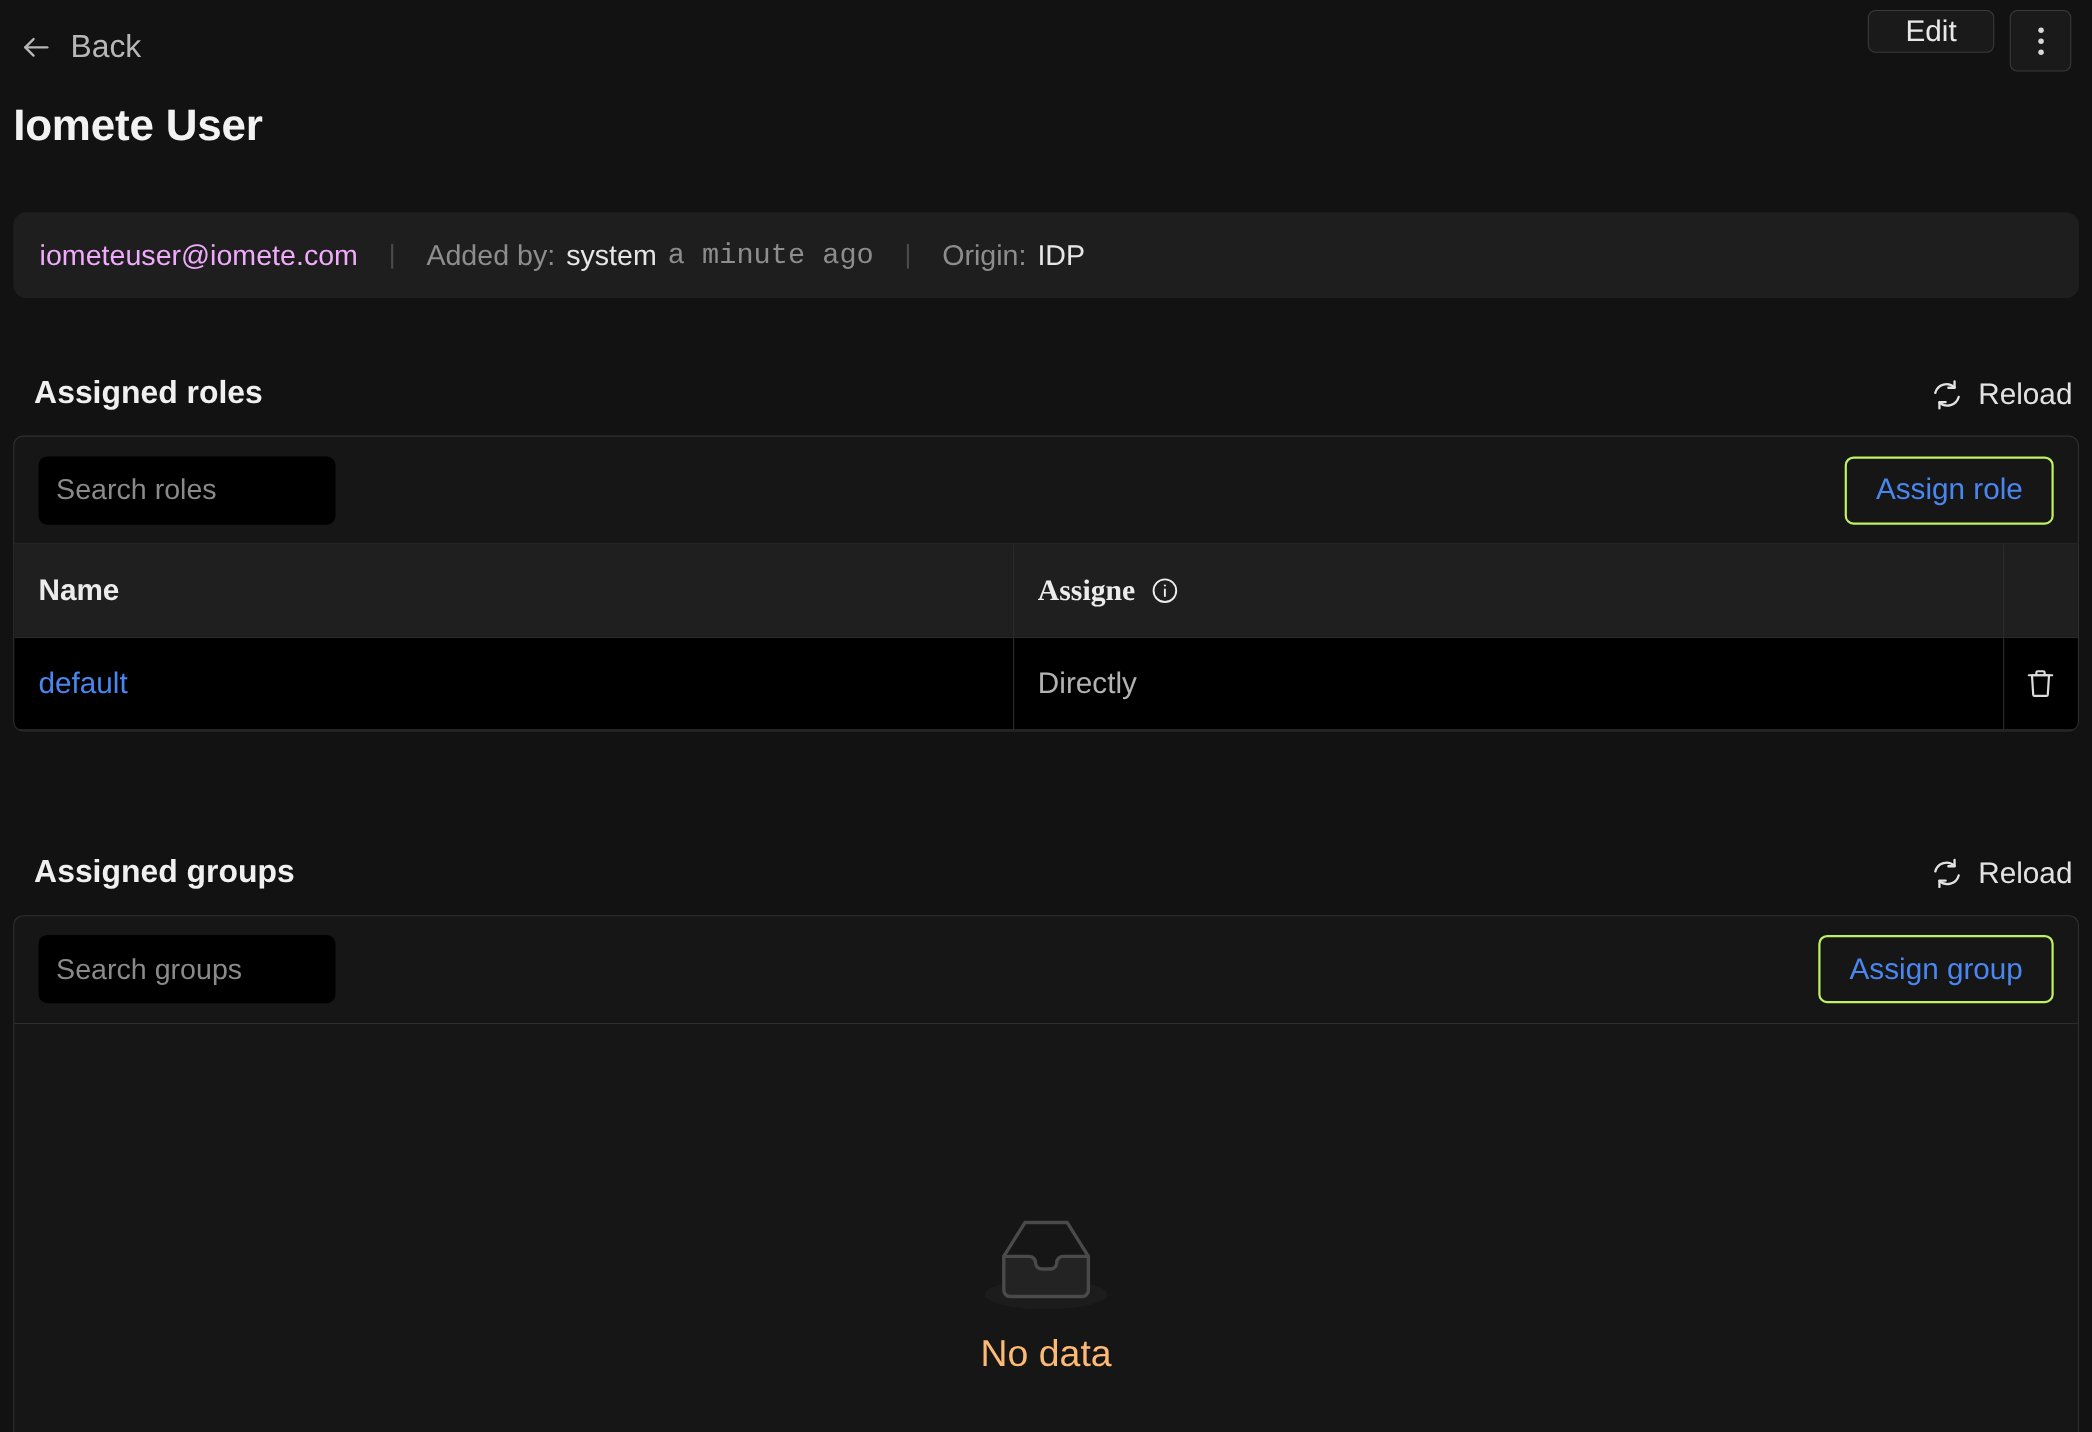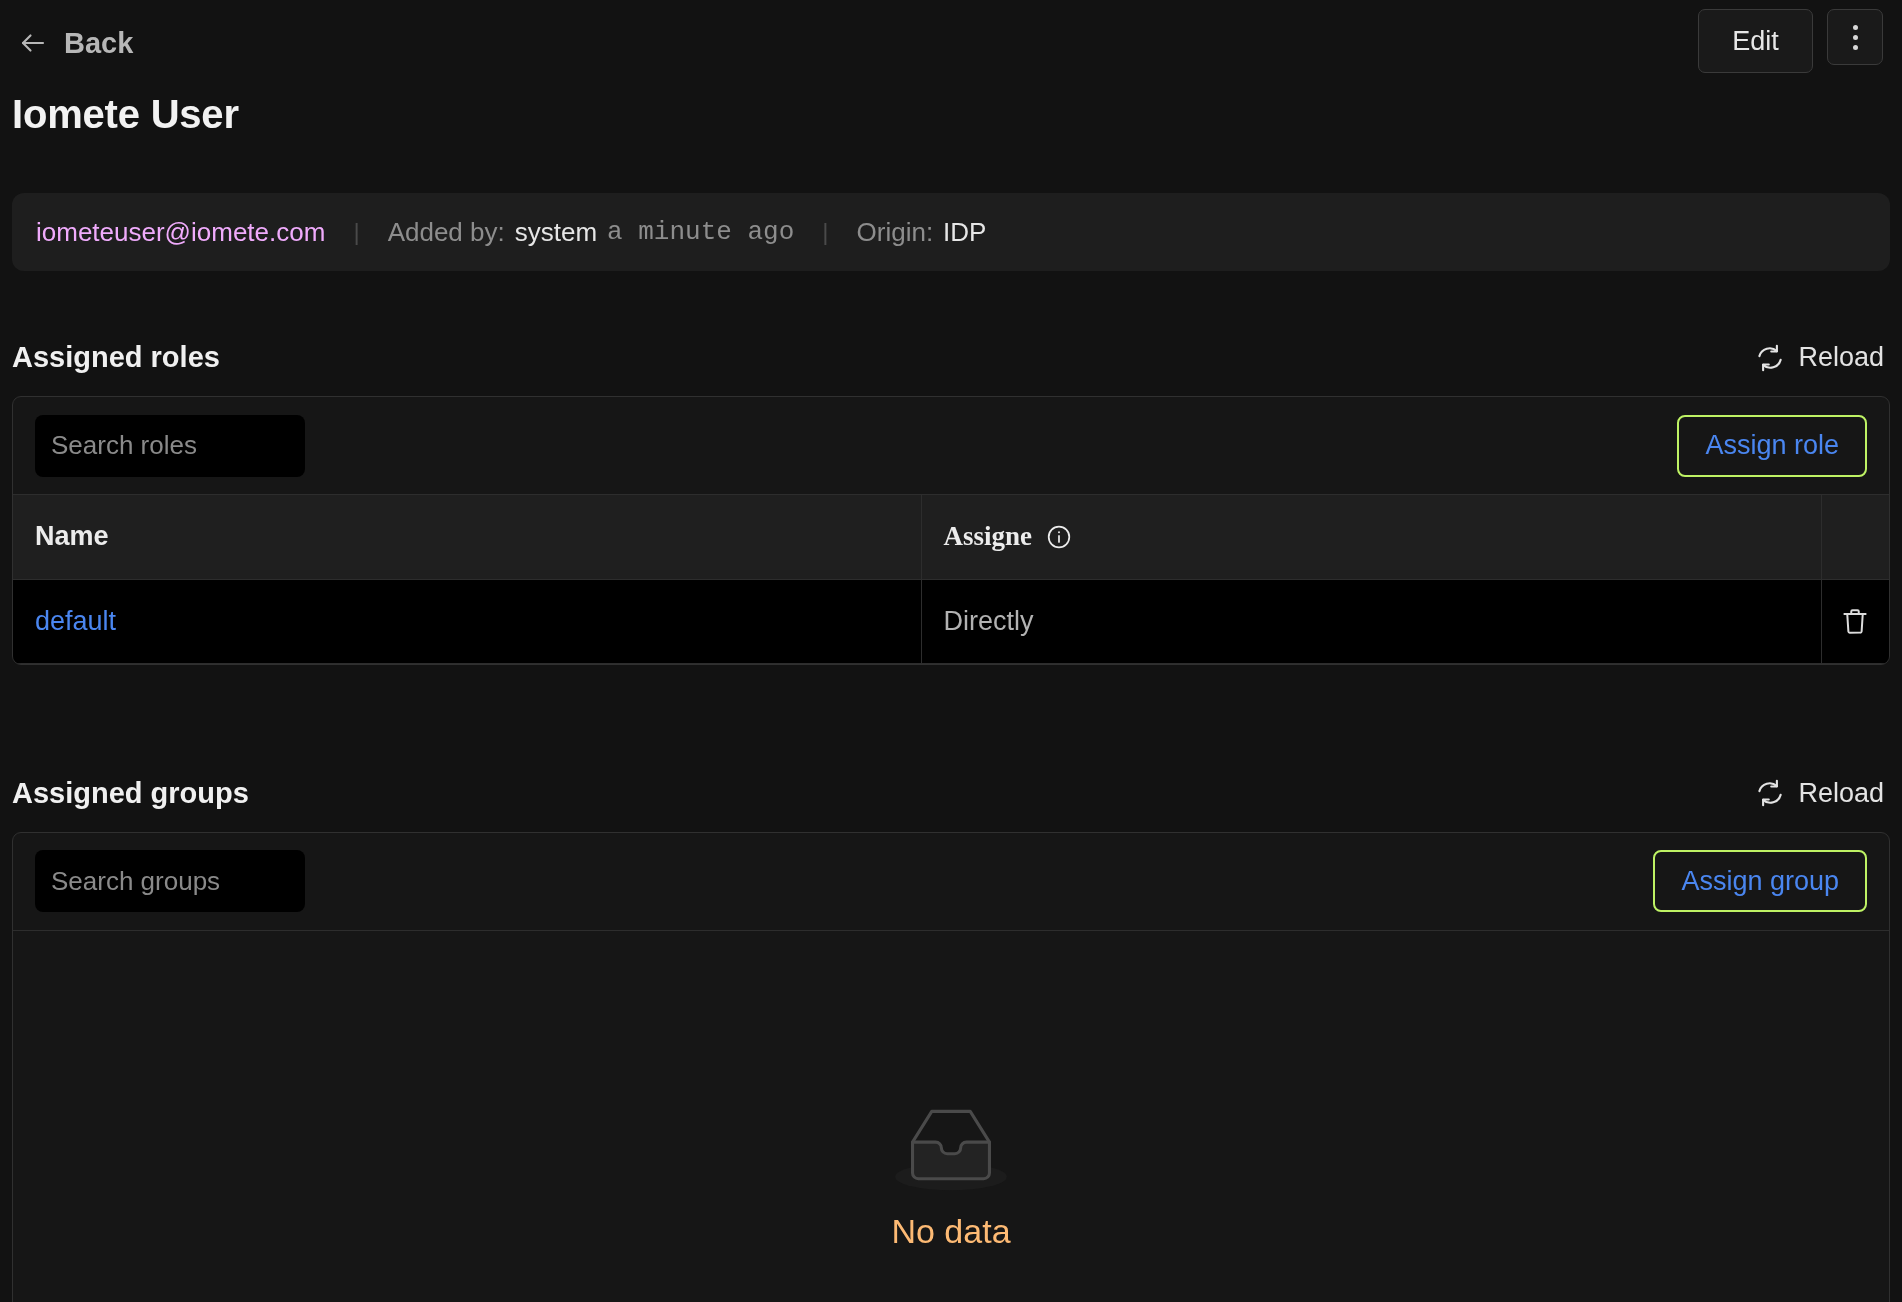--- a/index.html
+++ b/index.html
@@ -25,38 +25,37 @@
     align-items: center;
   }
   .back-link {
     display: flex;
     align-items: center;
     gap: 16px;
     color: #b7b7b7;
     font-size: 29px;
     cursor: pointer;
     padding-left: 6px;
-    font-weight: bold;
   }
   .back-arrow {
     display: block;
     width: 30px;
     height: 30px;
     color: #b7b7b7;
   }
   .top-actions {
     position: absolute;
     right: 7px;
     top: 9px;
     display: flex;
     gap: 14px;
   }
   .btn-edit {
     width: 115px;
-    height: 64px;
+    height: 39px;
     border: 1px solid #3a3a3a;
     border-radius: 7px;
     background: #1a1a1a;
     color: #e8e8e8;
     font-size: 27px;
     font-family: "Liberation Sans", sans-serif;
     cursor: pointer;
   }
   .btn-kebab {
     width: 56px;
@@ -99,24 +98,25 @@
     color: #4a4a4a;
     margin: 0 28px;
     font-size: 24px;
   }
   .info-muted { color: #8d8d8d; }
   .info-strong { color: #e6e6e6; }
 
   
   .section-head {
     display: flex;
-    align-items: center;
+    align-items: flex-end;
     justify-content: space-between;
     margin-top: 70px;
     margin-bottom: 22px;
+    margin-left: 19px;
   }
   .section-title {
     font-size: 29px;
     font-weight: 700;
     color: #f0f0f0;
   }
   .reload-btn {
     display: flex;
     align-items: center;
     gap: 13px;

